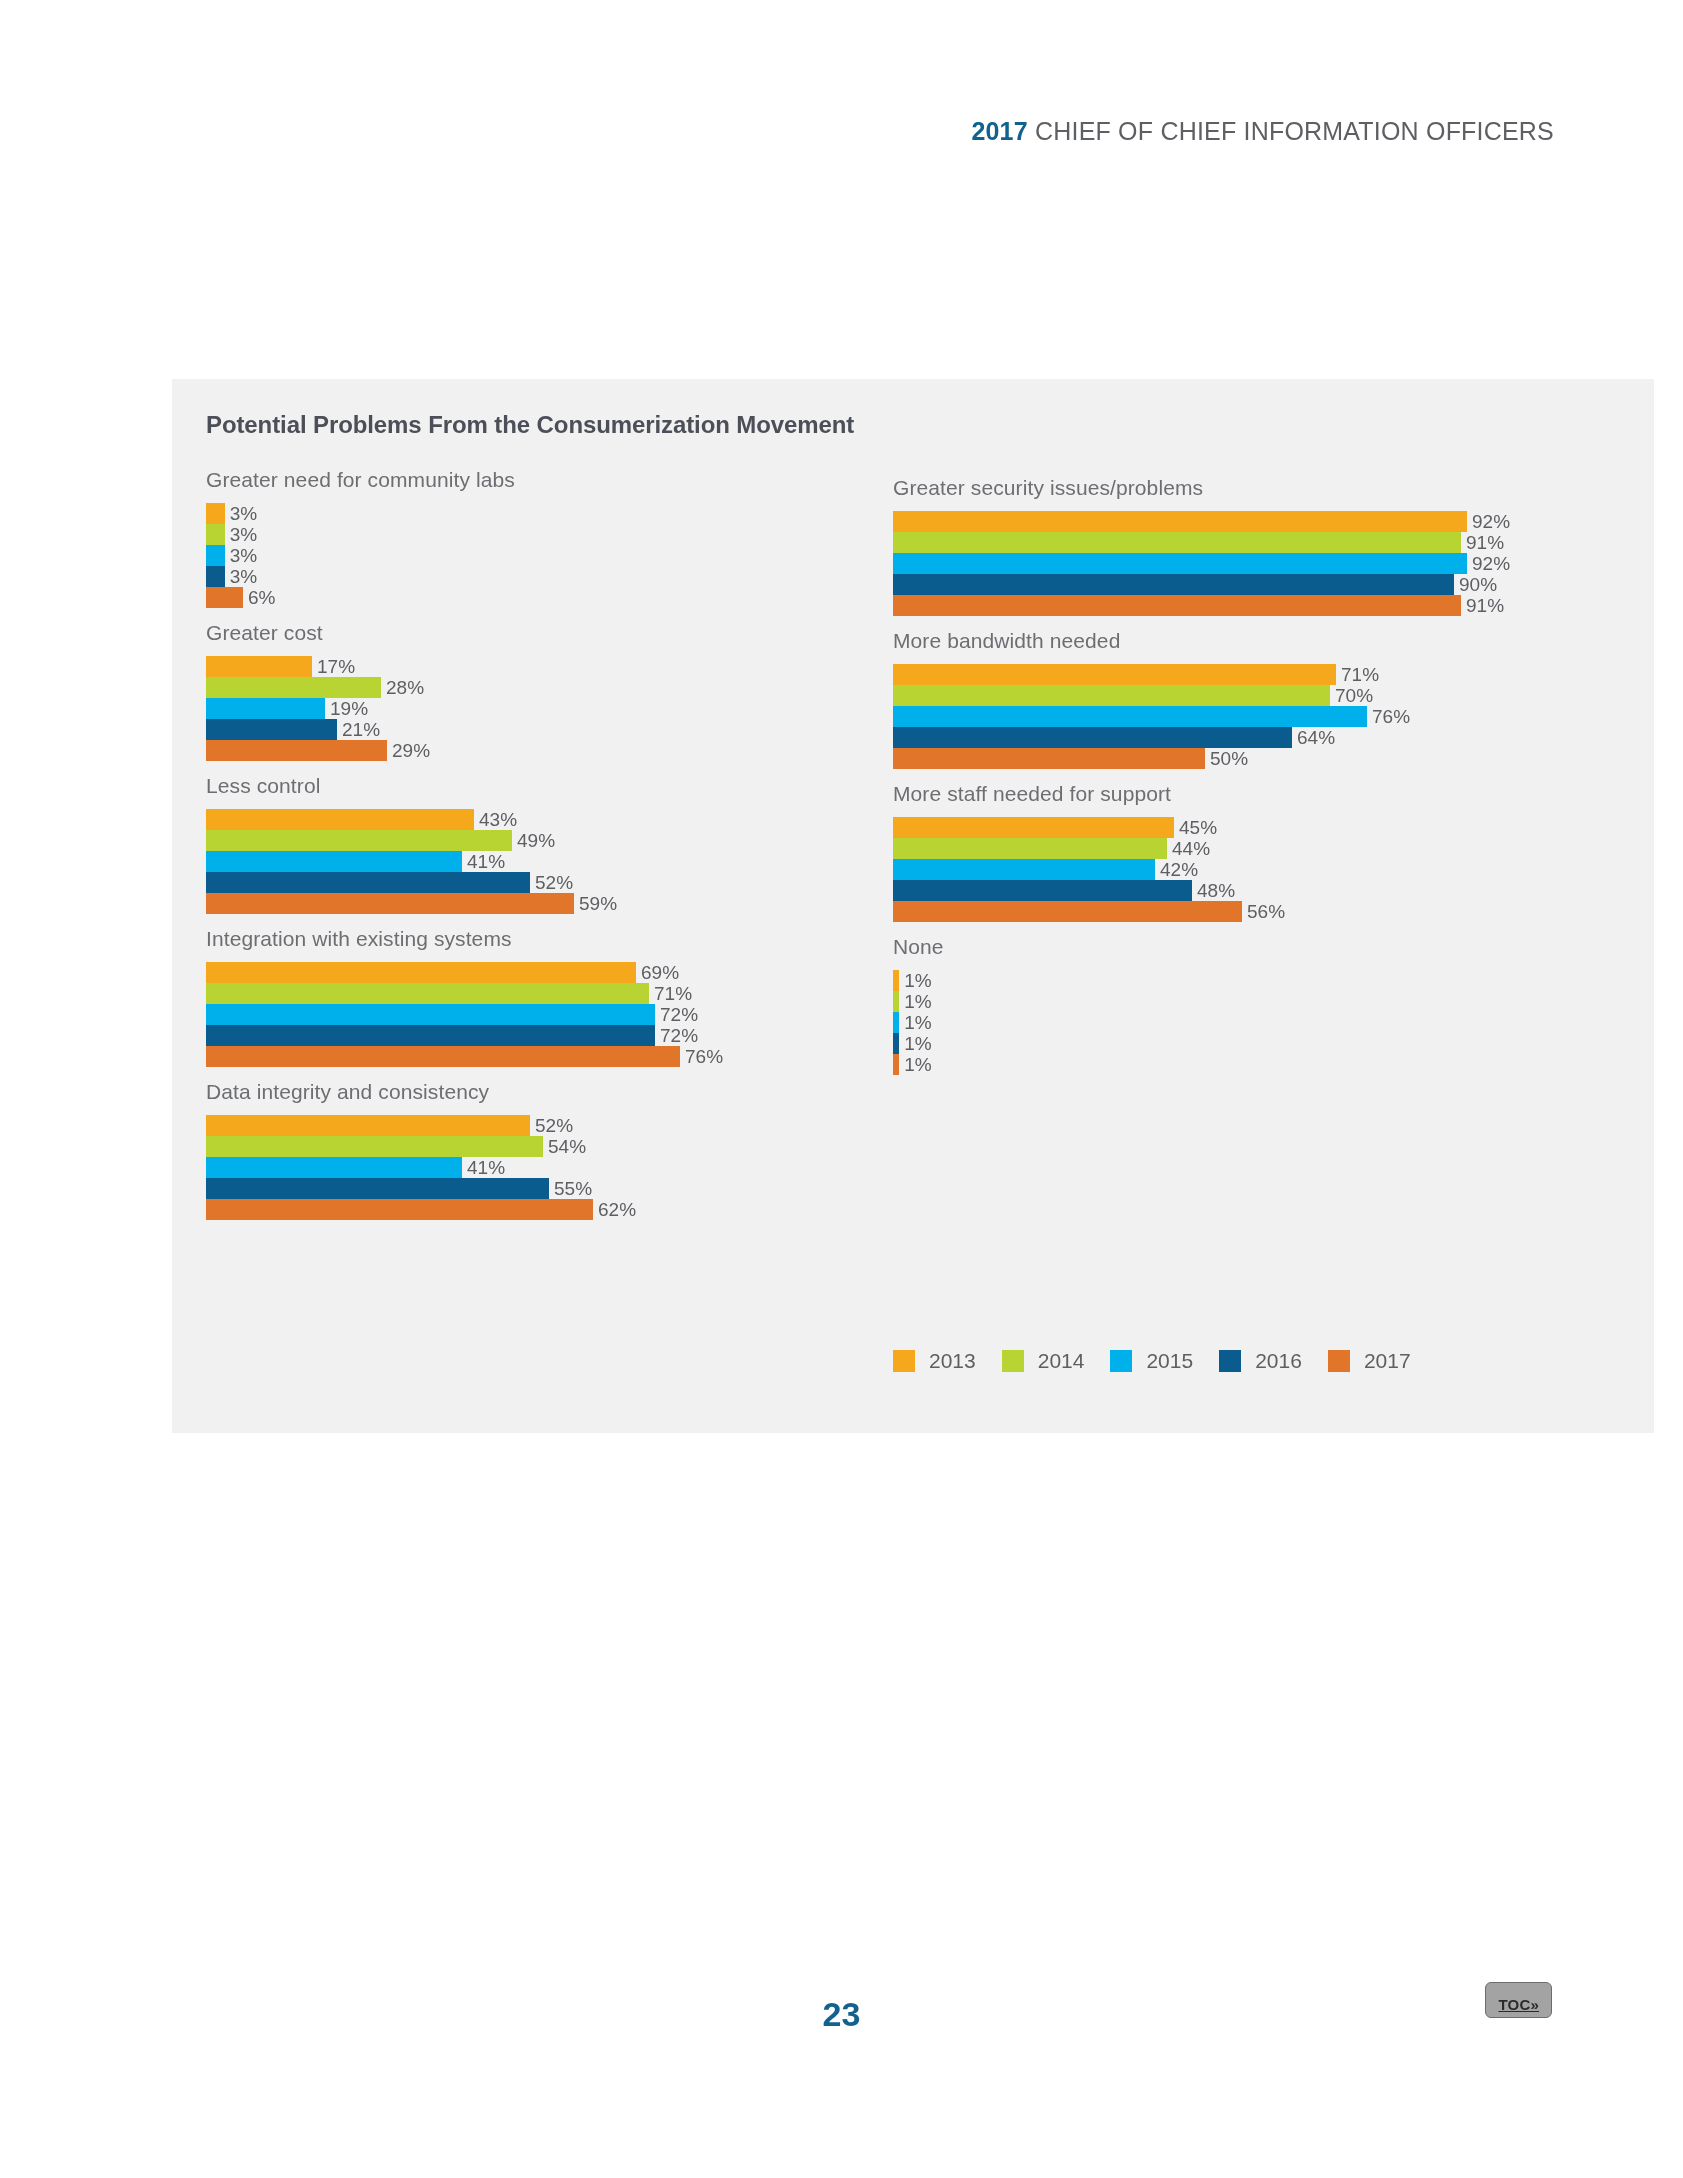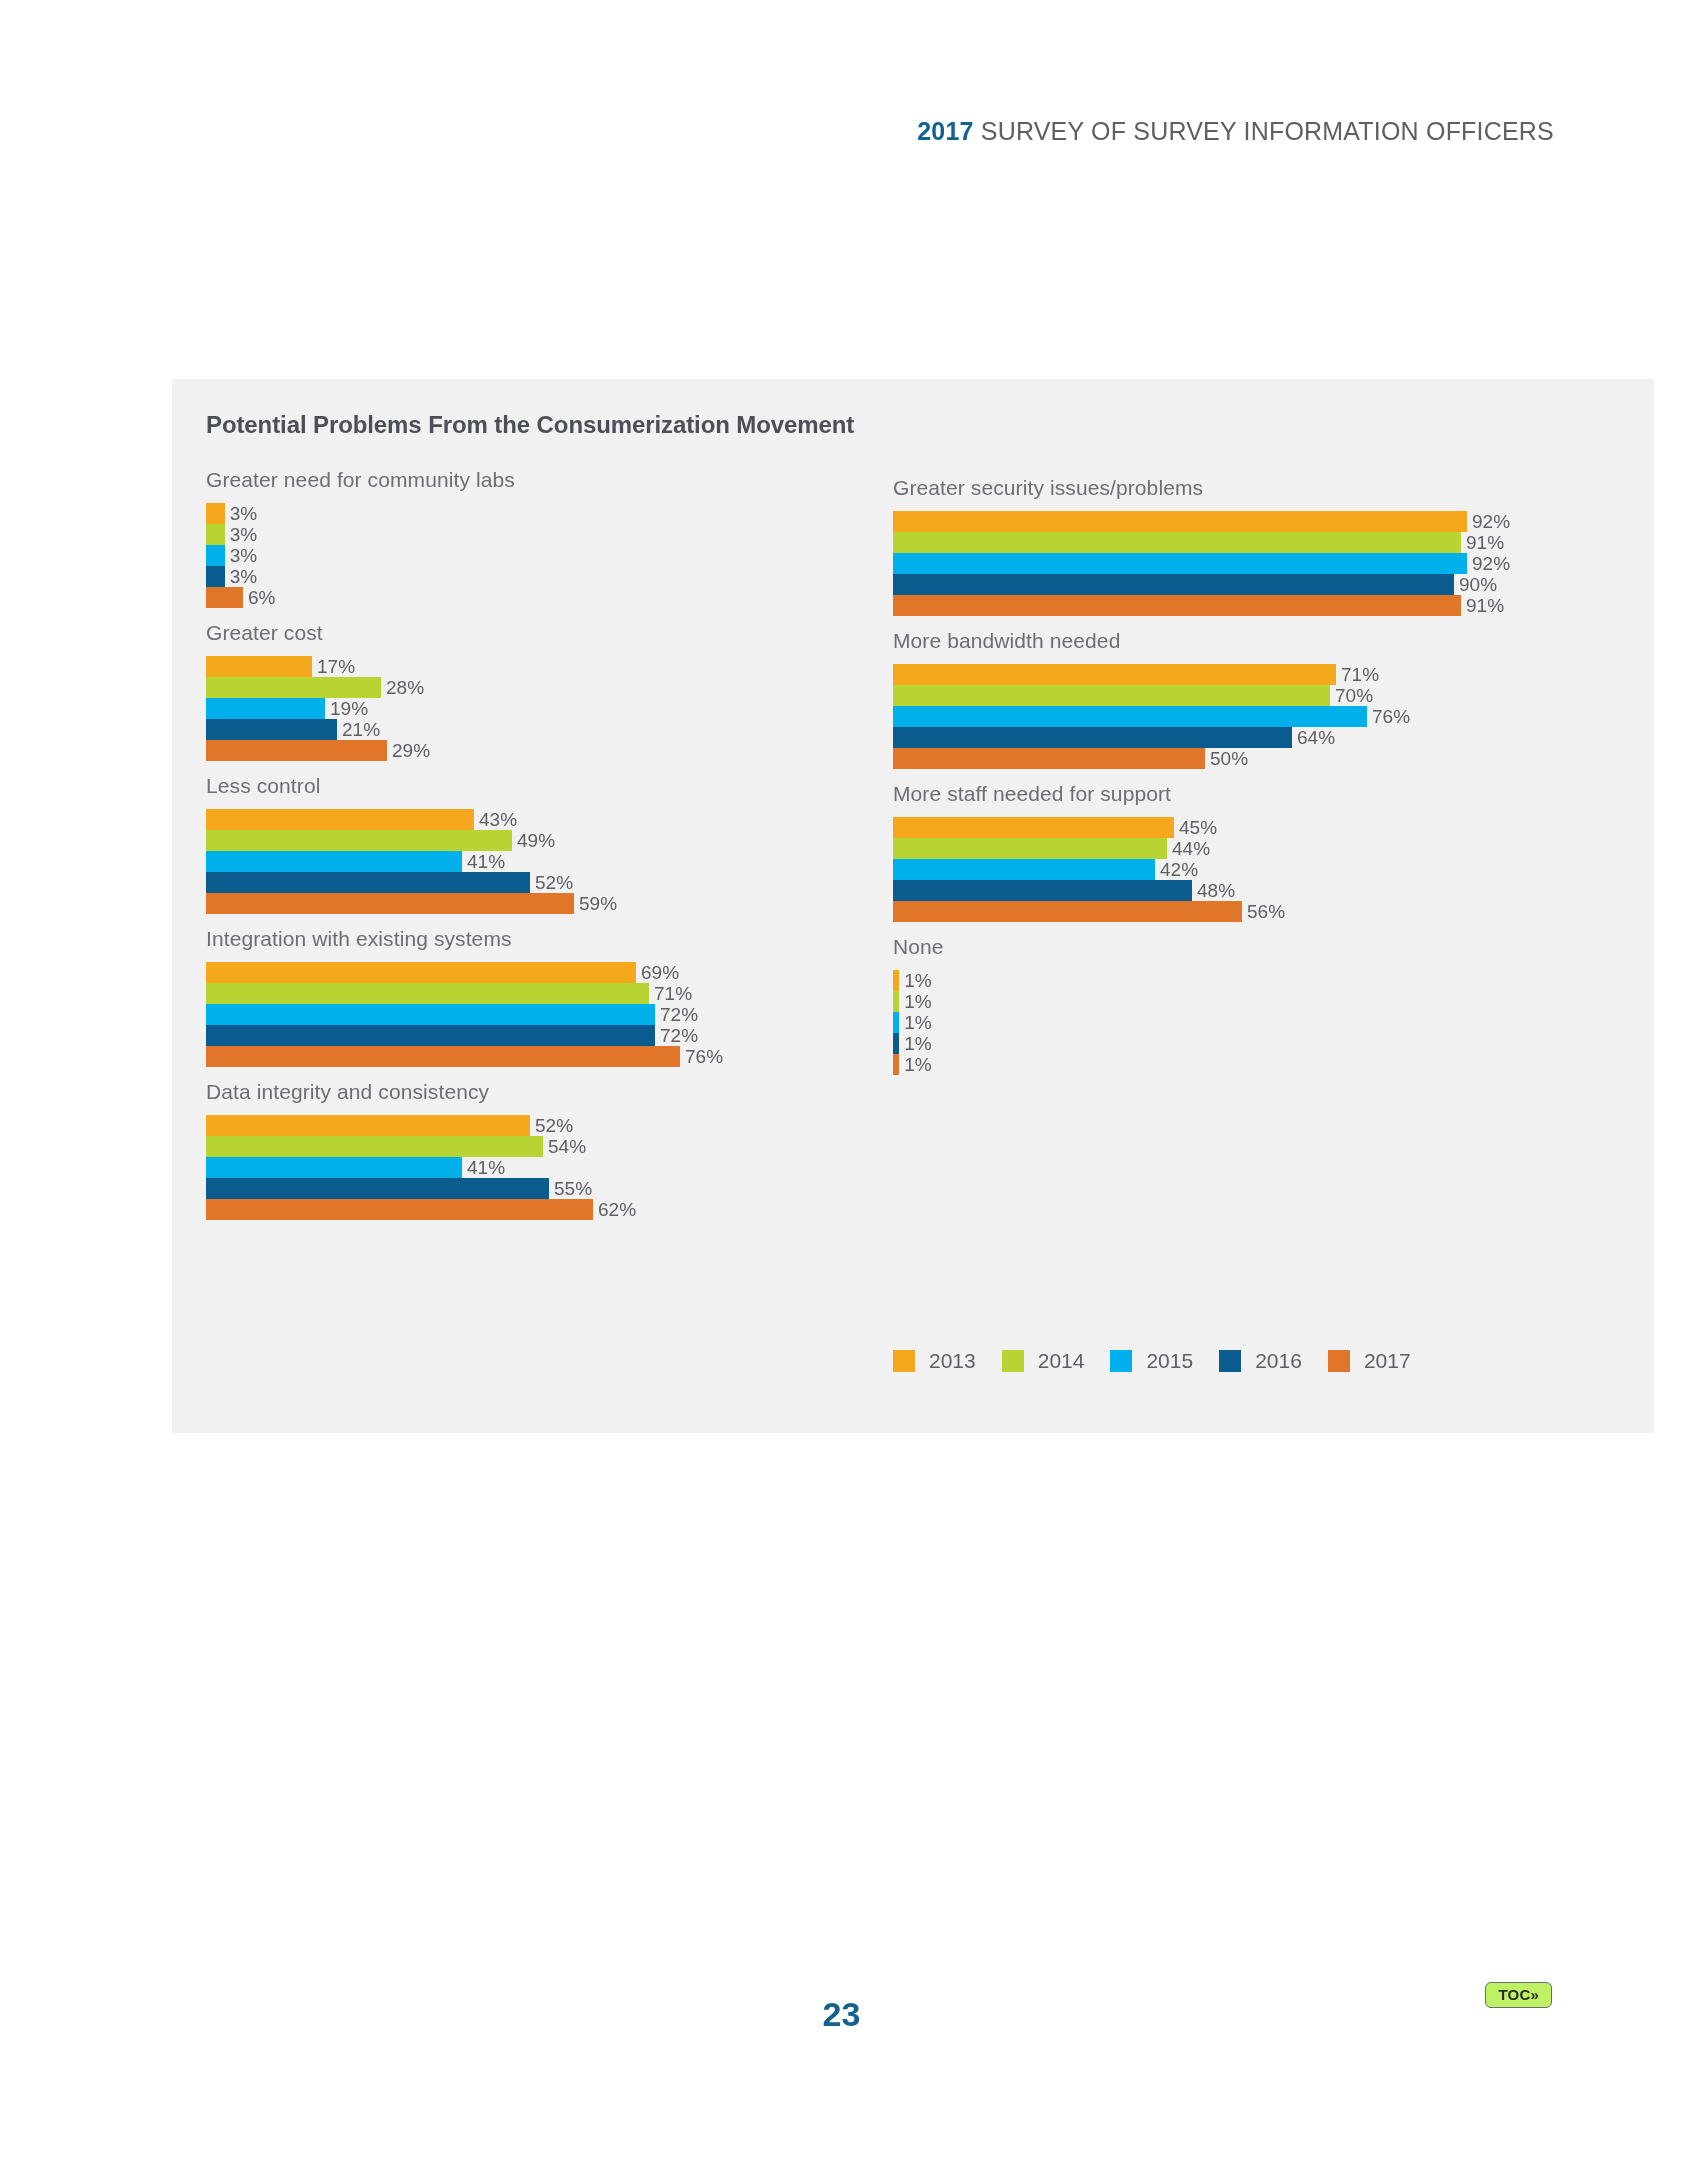--- a/index.html
+++ b/index.html
@@ -129,34 +129,35 @@
     font-size: 34px;
     font-weight: 700;
     color: #12618f;
   }
   #toc-button {
     position: absolute;
     right: 131px;
     top: 1982px;
     border: 1.5px solid #6a6c70;
     border-radius: 6px;
-    padding: 3px 12px 4px 12px;
+    padding: 13px 12px 4px 12px;
     font-size: 15px;
     font-weight: 700;
     color: #2b2b2b;
-    background: #bef264;
+    background: #a3a3a3;
     letter-spacing: 0.2px;
     line-height: 1.15;
+    text-decoration: underline;
   }
 </style>
 </head>
 <body>
 
 <div id="page-header">
-  <span class="year">2017</span><span class="rest"> SURVEY OF SURVEY INFORMATION OFFICERS</span>
+  <span class="year">2017</span><span class="rest"> CHIEF OF CHIEF INFORMATION OFFICERS</span>
 </div>
 
 <div id="chart-panel">
 
   <div id="chart-title">Potential Problems From the Consumerization Movement</div>
 
   <div class="column" id="column-left">
       <div class="group">
         <div class="group-label">Greater need for community labs</div>
         <div class="bars">

